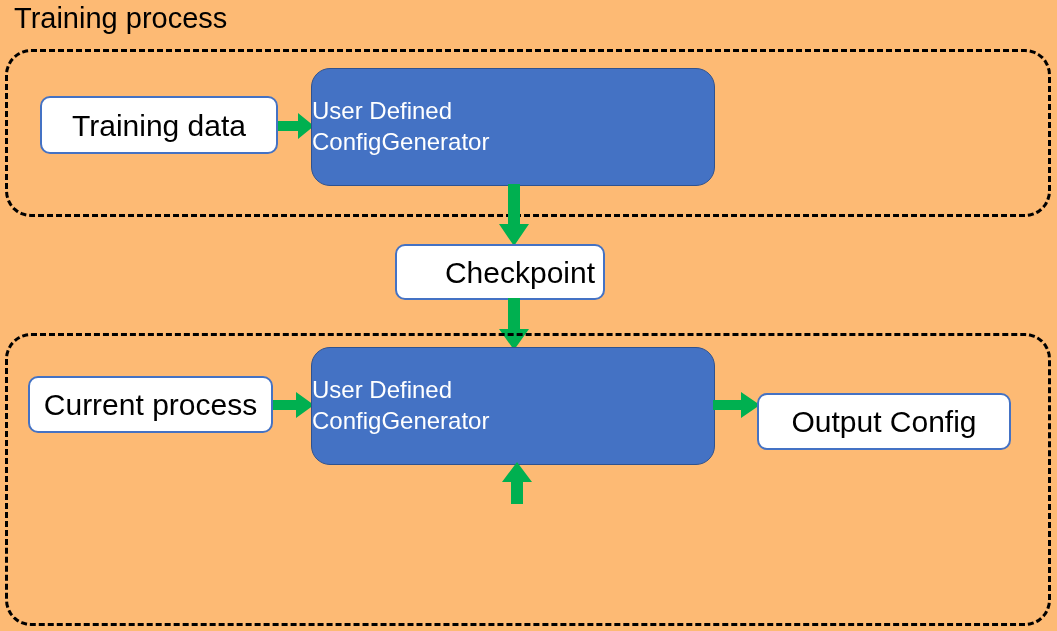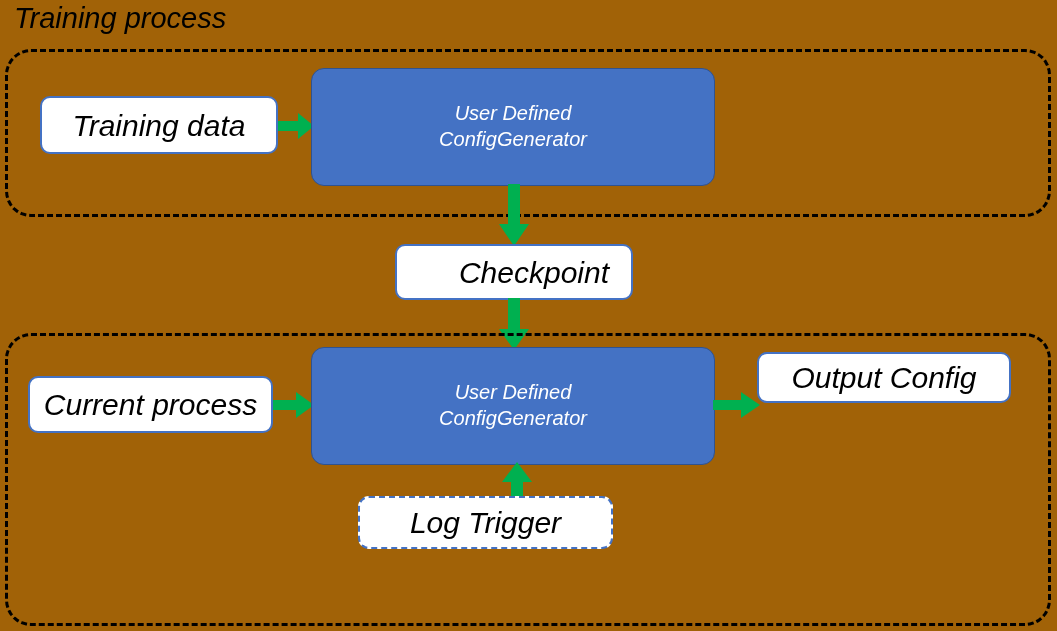--- a/index.html
+++ b/index.html
@@ -8,23 +8,22 @@
     background: #ffffff;
   }
   body {
     font-family: "Liberation Sans", sans-serif;
     -webkit-font-smoothing: antialiased;
   }
   #canvas {
     position: relative;
     width: 1057px;
     height: 631px;
-    background: #a16207;
+    background: #fdba74;
     overflow: hidden;
-    font-style: italic;
   }
 
   
   .section-title {
     position: absolute;
     font-size: 29px;
     line-height: 1;
     color: #000000;
     white-space: nowrap;
     letter-spacing: 0px;
@@ -53,37 +52,37 @@
     display: flex;
     align-items: center;
     justify-content: center;
     color: #000000;
     font-size: 30px;
     line-height: 1.1;
     white-space: nowrap;
   }
 
   #training-data-box  { left: 40px;  top: 96px;  width: 238px; height: 58px; }
-  #checkpoint-box     { left: 395px; top: 244px; width: 238px; height: 56px; padding-left: 40px; }
+  #checkpoint-box     { left: 395px; top: 244px; width: 210px; height: 56px; padding-left: 40px; }
   #current-status-box { left: 28px;  top: 376px; width: 245px; height: 57px; }
-  #output-config-box  { left: 757px; top: 352px; width: 254px; height: 51px; }
+  #output-config-box  { left: 757px; top: 393px; width: 254px; height: 57px; }
 
   
   .blue-box {
     position: absolute;
     box-sizing: border-box;
     background: #4472C4;
     border: 1.5px solid #2F528F;
-    border-radius: 13px;
+    border-radius: 19px;
     display: flex;
     flex-direction: column;
-    align-items: center;
+    align-items: flex-start;
     justify-content: center;
     color: #ffffff;
-    font-size: 20px;
+    font-size: 24px;
     line-height: 1.28;
     white-space: nowrap;
   }
   #training-generator-box  { left: 311px; top: 68px;  width: 404px; height: 118px; }
   #inference-generator-box { left: 311px; top: 347px; width: 404px; height: 118px; }
 
   
   .trigger-box {
     position: absolute;
     box-sizing: border-box;
@@ -167,18 +166,15 @@
   </svg>
 
   <div class="node-box" id="output-config-box">
     <span>Output Config</span>
   </div>
 
   <svg class="arrow" id="arrow-triggers-to-generator" viewBox="0 0 36 42">
     <path d="M18,0 L33,20 L24,20 L24,42 L12,42 L12,20 L3,20 Z" fill="#00B050"></path>
   </svg>
 
-  <div class="trigger-box" id="log-trigger-box">
-    <span>Log Trigger</span>
-  </div>
 
 
 </div>
 
 </body></html>

